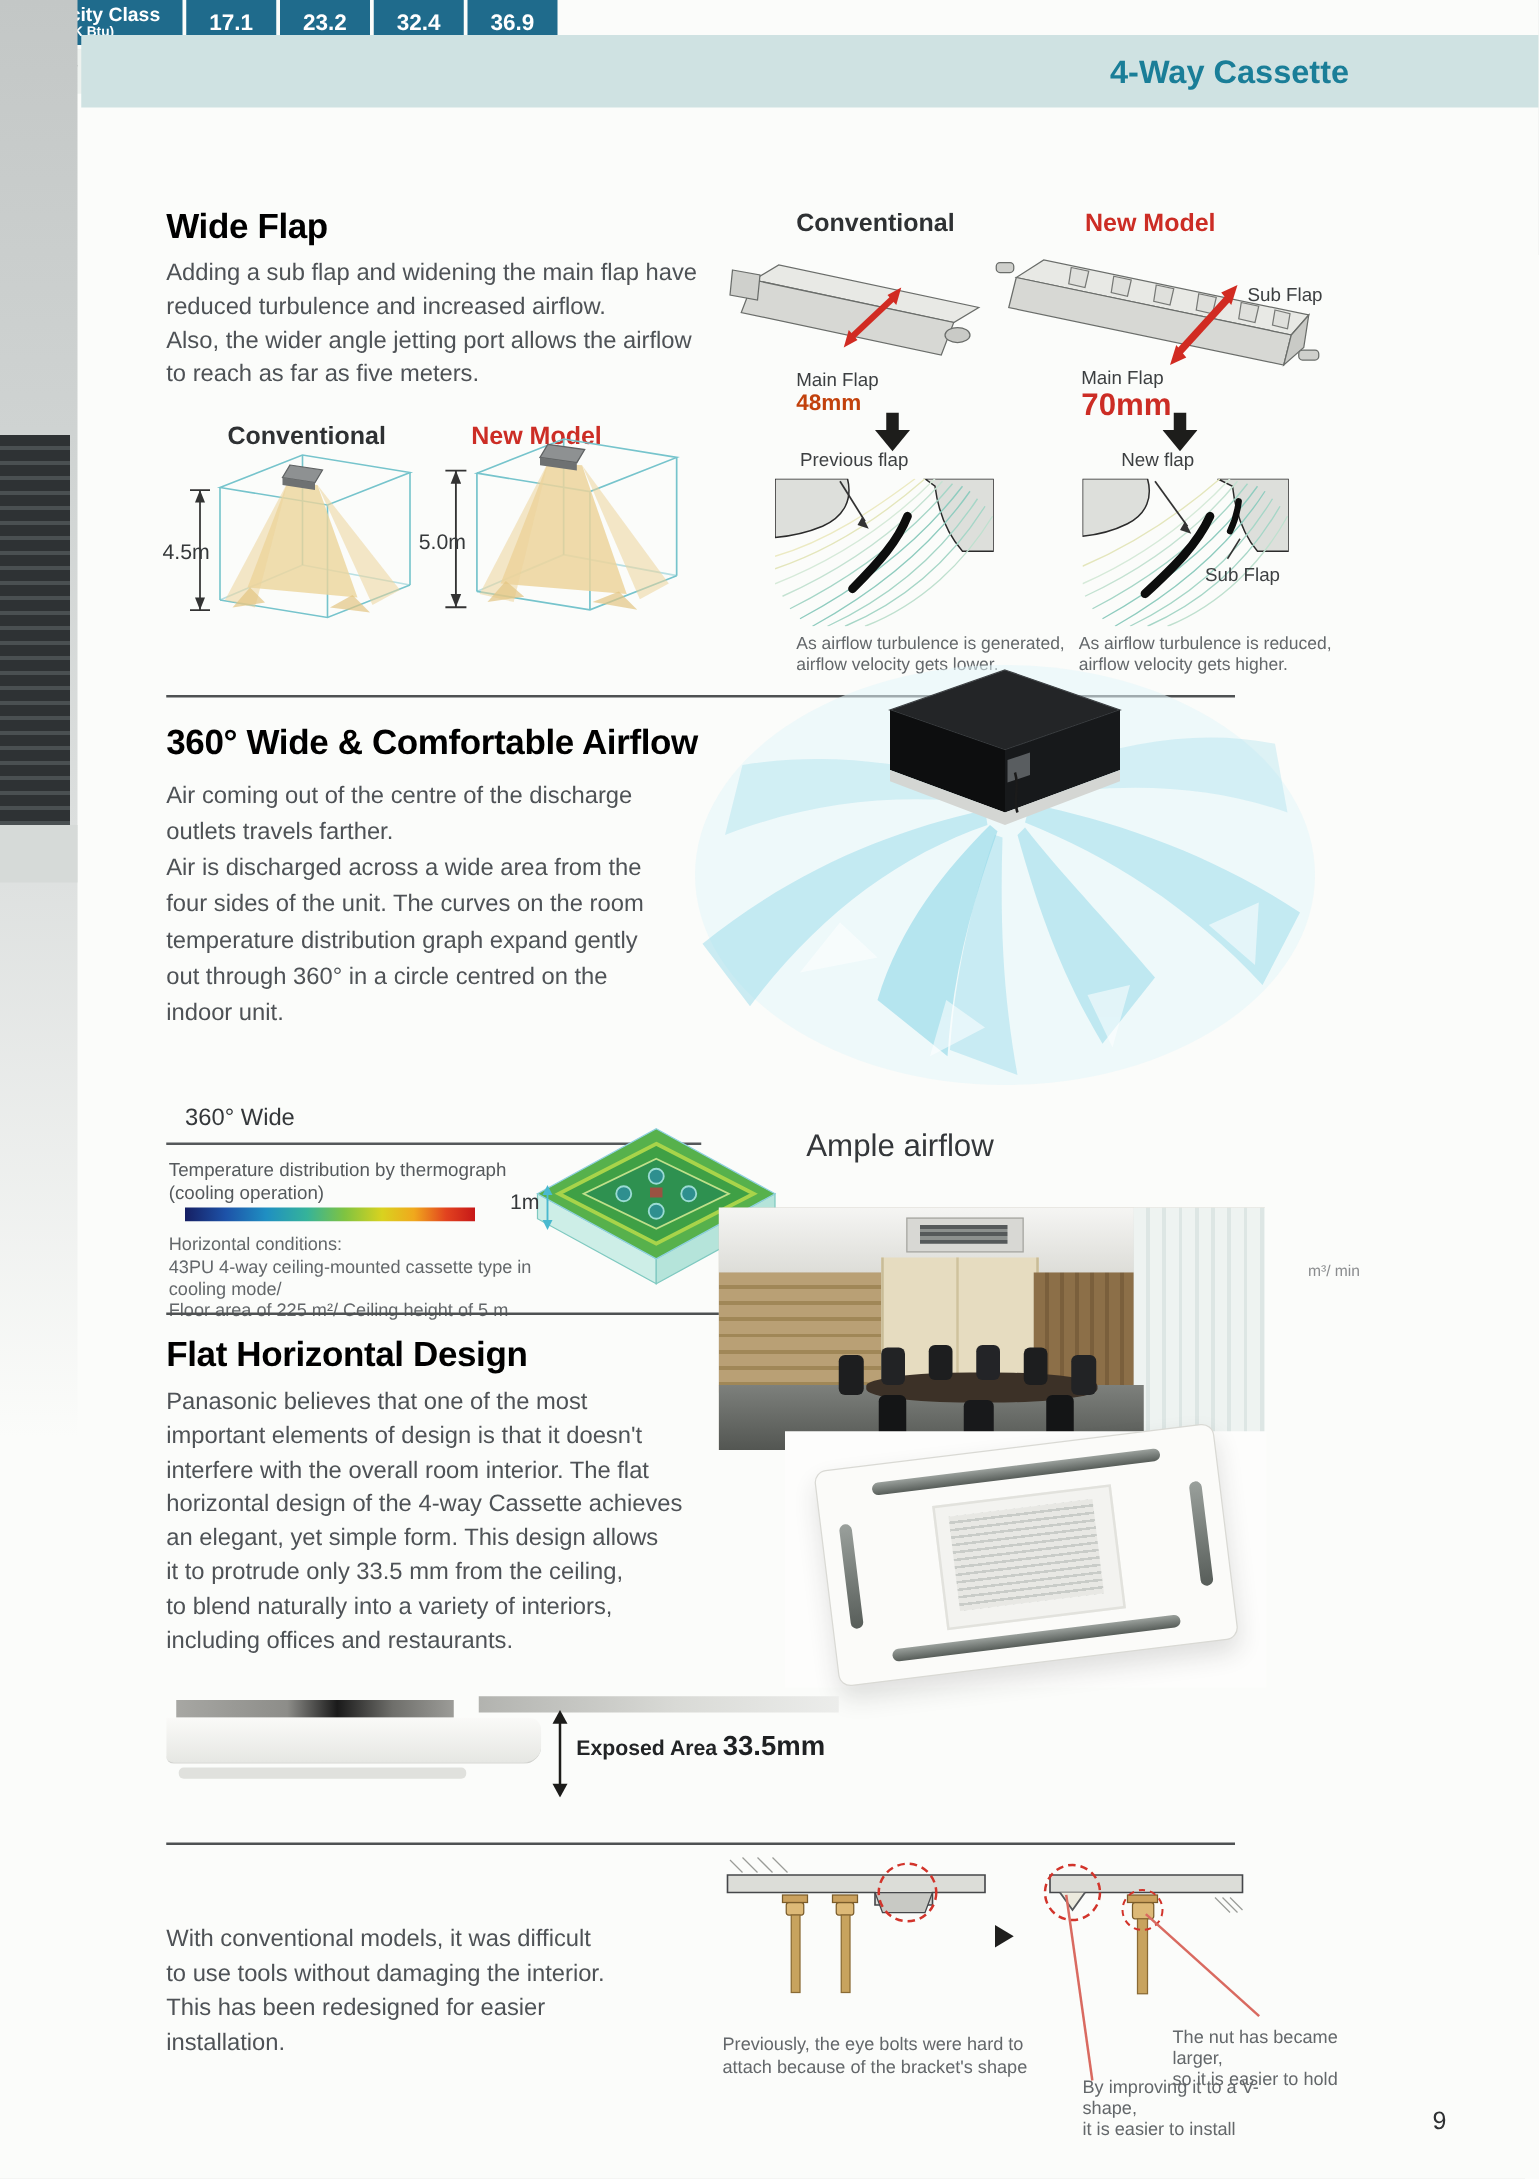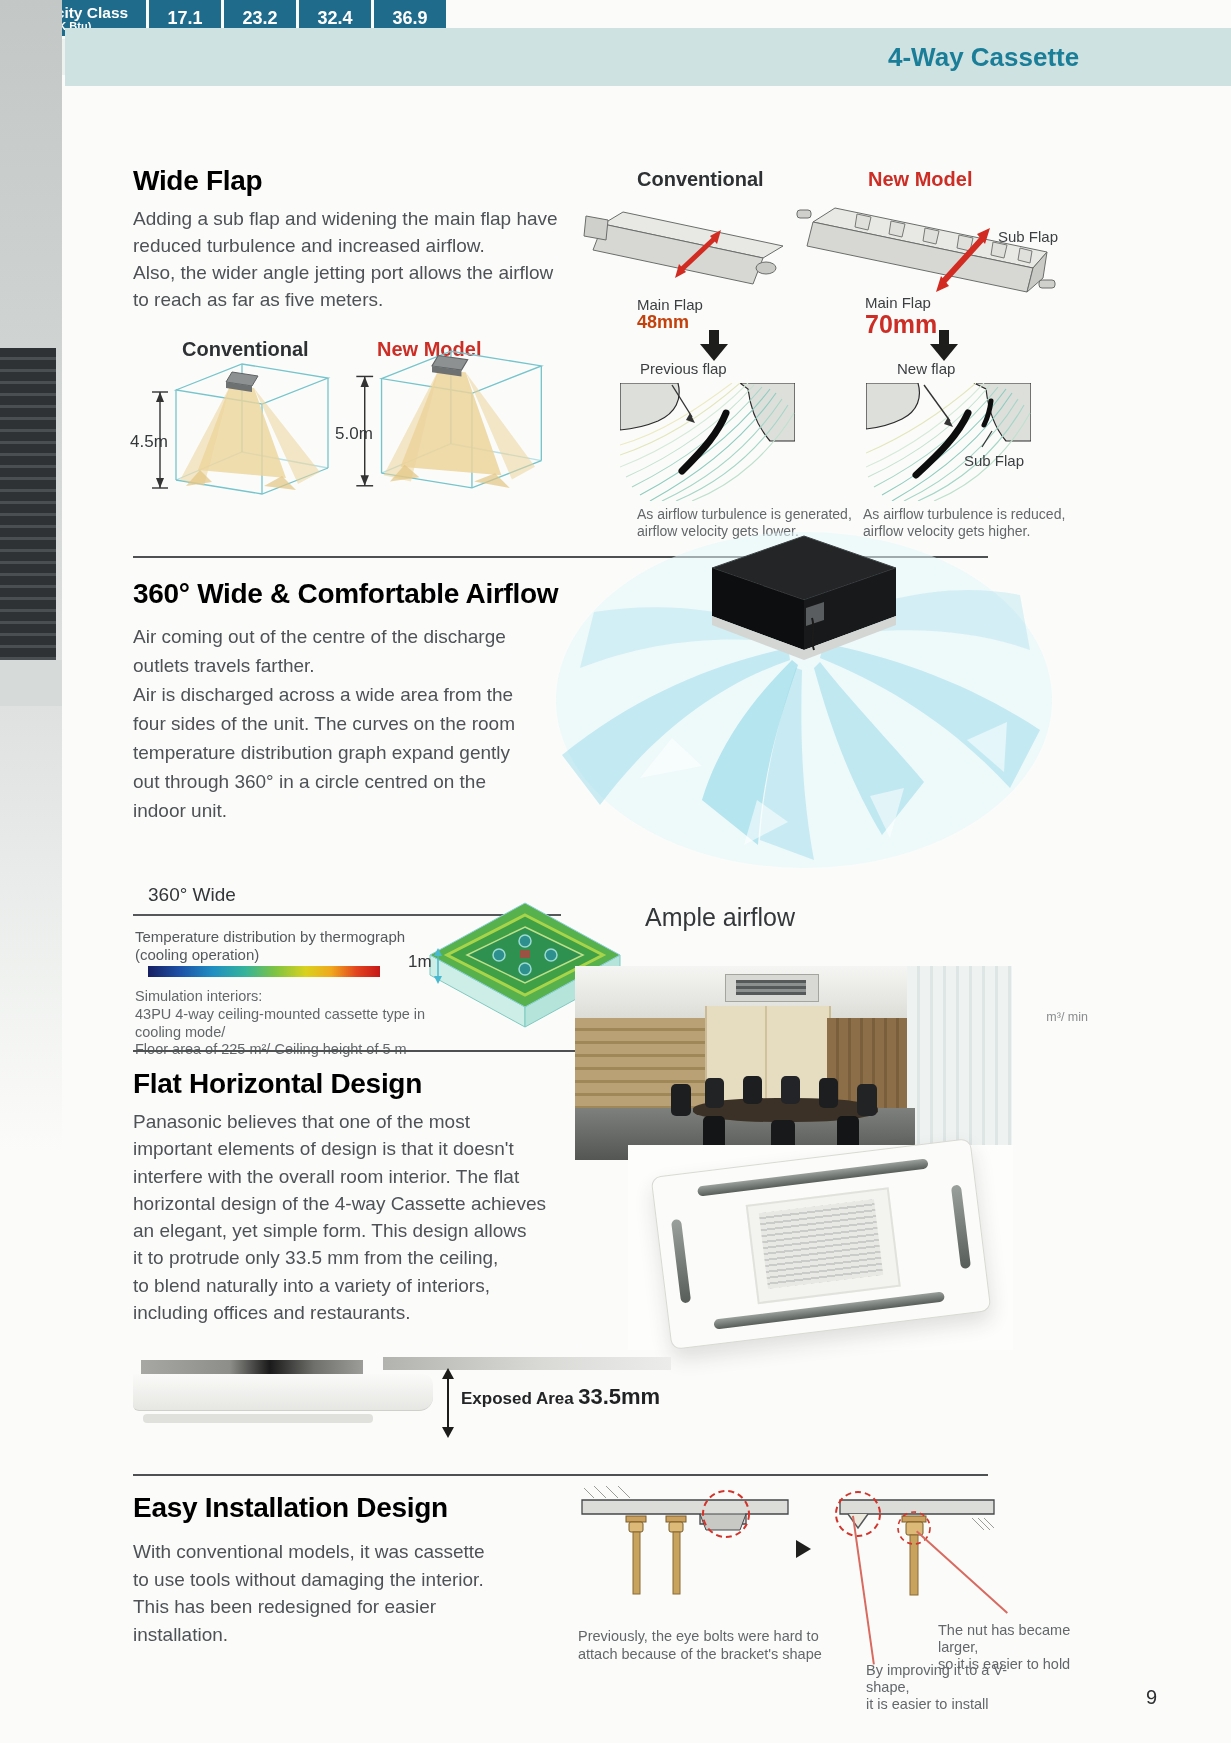--- a/index.html
+++ b/index.html
@@ -242,21 +242,21 @@
     <polygon points="160,116 252,150 344,116 344,125 252,160 160,125" fill="#d4d6d3"></polygon>
     <polygon points="254,108 272,102 272,120 254,126" fill="#595d60"></polygon>
     <path d="M260,118 C264,130 258,140 262,150" fill="none" stroke="#1b1b1b" stroke-width="2"></path>
   </svg>
 
   <div class="abs" style="left:148px;top:884px;font-size:19px;color:#34373a;">360° Wide</div>
   <div class="abs thin-rule" style="left:133px;top:914px;width:428px;"></div>
   <div class="abs sim-text" style="left:135px;top:928px;font-size:15px;color:#55595c;">Temperature distribution by thermograph
 (cooling operation)</div>
   <div class="abs grad-bar"></div>
-  <div class="abs sim-text" style="left:135px;top:988px;">Simulation interiors:</div>
+  <div class="abs sim-text" style="left:135px;top:988px;">Horizontal conditions:</div>
   <div class="abs sim-text" style="left:135px;top:1006px;width:330px;">43PU 4-way ceiling-mounted cassette type in cooling mode/
 Floor area of 225 m²/ Ceiling height of 5 m</div>
 
   <svg class="abs" style="left:425px;top:893px;" width="200" height="150" viewBox="0 0 200 150">
     <polygon points="5,62 100,114 100,134 5,82" fill="#cdeee7" stroke="#7fc9c0" stroke-width="1"></polygon>
     <polygon points="195,62 100,114 100,134 195,82" fill="#b5e4da" stroke="#7fc9c0" stroke-width="1"></polygon>
     <polygon points="100,10 195,62 100,114 5,62" fill="#57b14c" stroke="#8fd0e0" stroke-width="1"></polygon>
     <polygon points="100,22 178,62 100,102 22,62" fill="#3fa045" stroke="#a8d44a" stroke-width="3"></polygon>
     <polygon points="100,34 158,62 100,90 42,62" fill="#2e9150" stroke="#bfe08a" stroke-width="1.5"></polygon>
     <g fill="#2e8f8f" stroke="#9adbd3" stroke-width="1.5">
@@ -351,22 +351,21 @@
         <polygon points="7,70 1,59 13,59" fill="#1c1c1a"></polygon>
     </svg>
     <div class="abs" style="left:328px;top:32px;white-space:nowrap;">
       <span style="font-size:17px;font-weight:700;color:#222426;">Exposed Area</span>
       <span style="font-size:22px;font-weight:700;color:#1f2123;">33.5mm</span>
     </div>
   </div>
 
   <div class="abs divider" style="left:133px;top:1474px;width:855px;"></div>
 
-  <div class="abs h1" style="left:133px;top:1492px;">Easy Installation Design</div>
-  <div class="abs body-text" style="left:133px;top:1538px;width:440px;line-height:27.5px;">With conventional models, it was cassette
+  <div class="abs body-text" style="left:133px;top:1538px;width:440px;line-height:27.5px;">With conventional models, it was difficult
 to use tools without damaging the interior.
 This has been redesigned for easier
 installation.</div>
 
   <svg class="abs" style="left:578px;top:1484px;" width="215" height="140" viewBox="0 0 215 140">
     <g stroke="#9a9c98" stroke-width="1">
         <line x1="6" y1="4" x2="16" y2="14"></line>
         <line x1="16" y1="2" x2="28" y2="14"></line>
         <line x1="28" y1="2" x2="40" y2="14"></line>
         <line x1="40" y1="2" x2="52" y2="14"></line>

